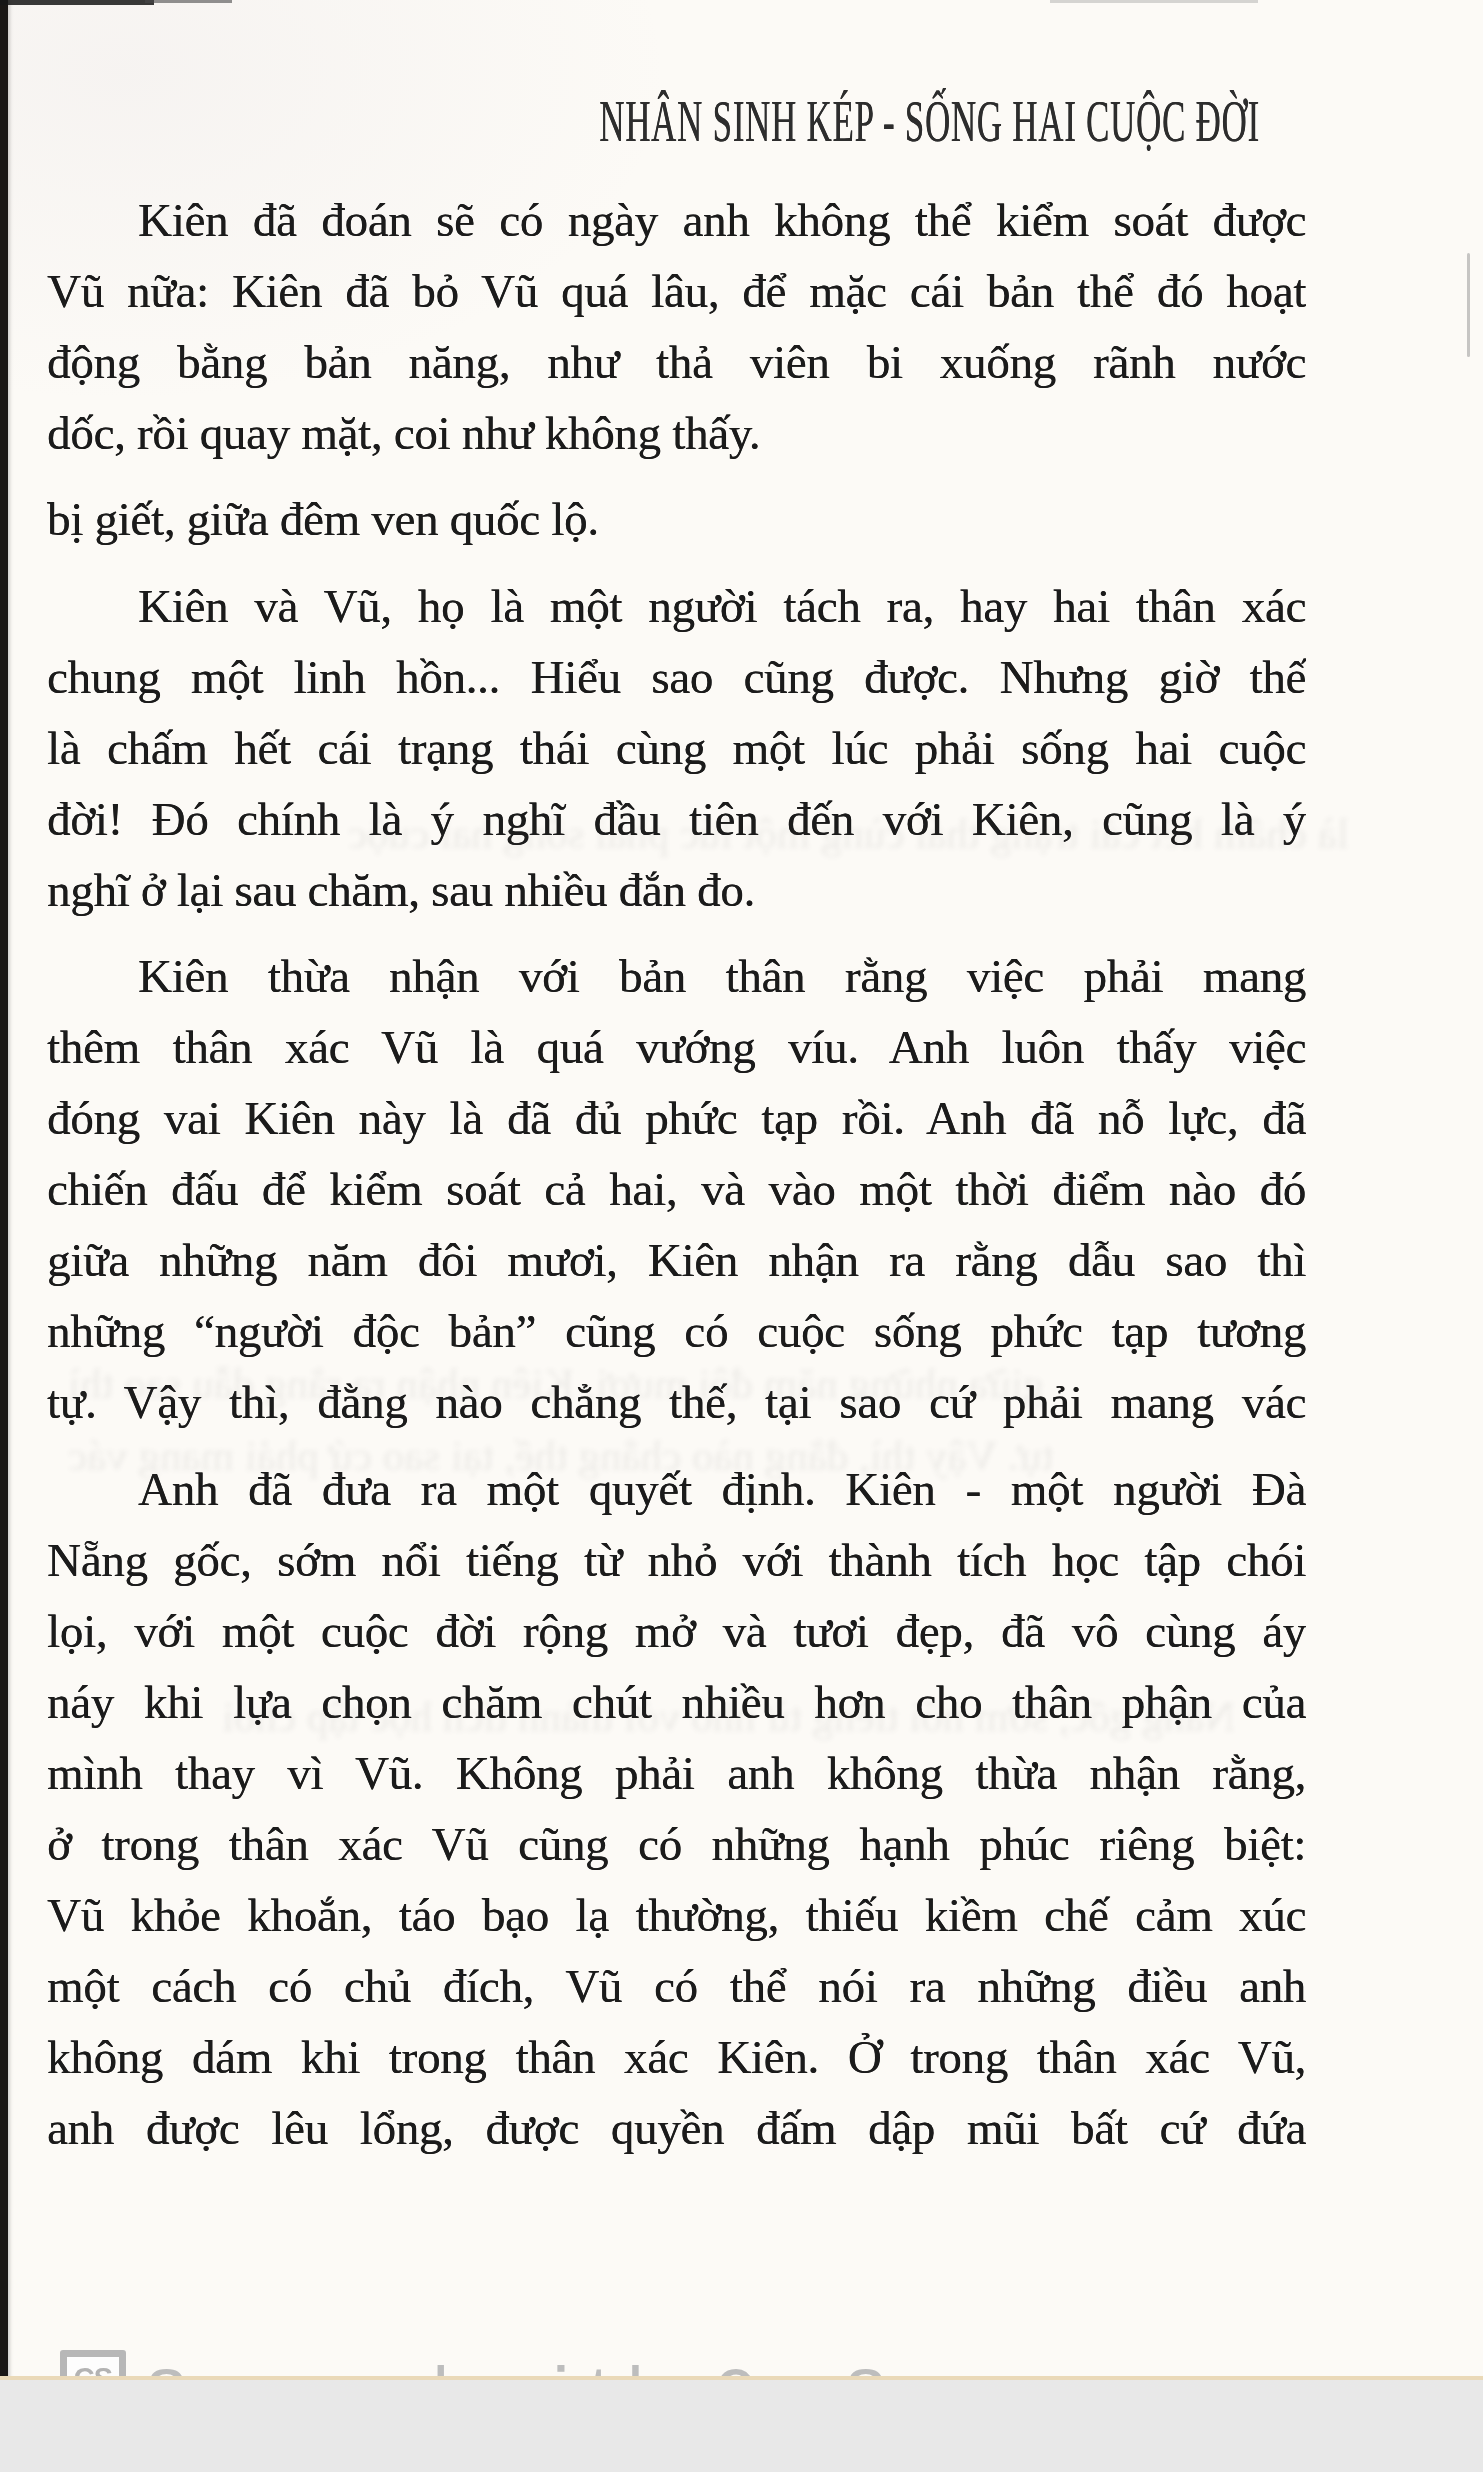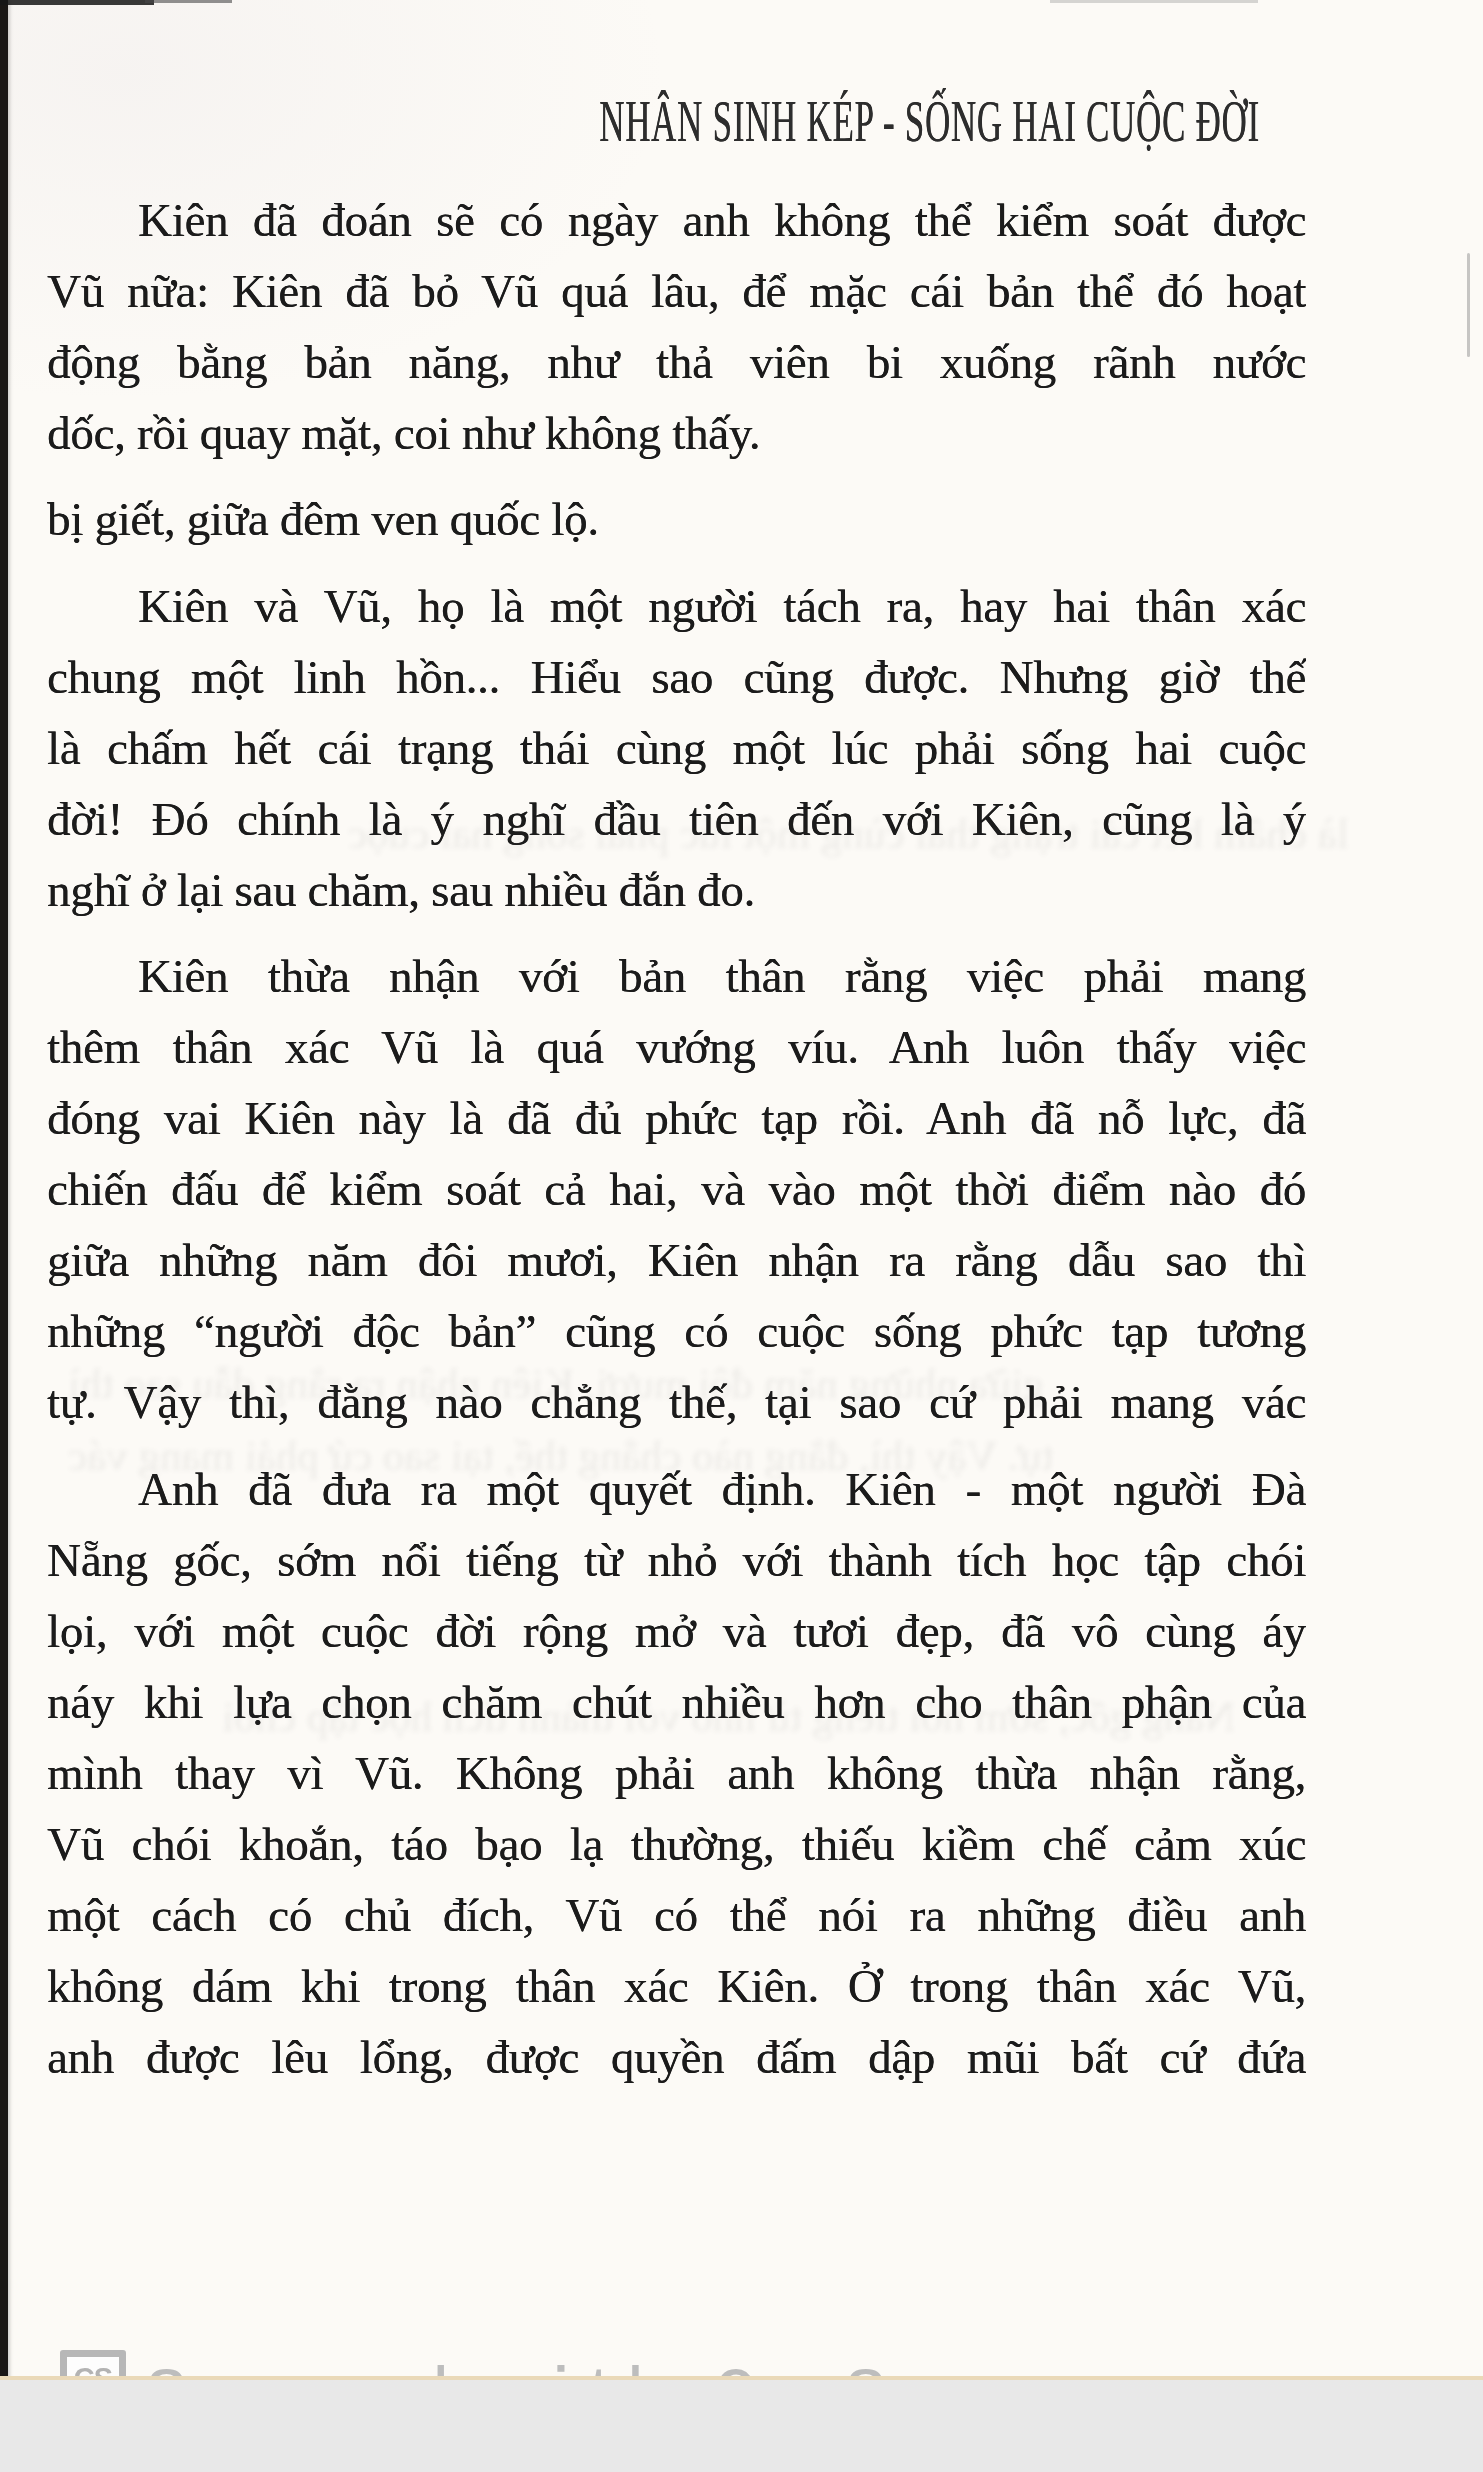--- a/index.html
+++ b/index.html
@@ -115,21 +115,22 @@
       <div class="line">giữa những năm đôi mươi, Kiên nhận ra rằng dẫu sao thì</div>
       <div class="line">những “người độc bản” cũng có cuộc sống phức tạp tương</div>
       <div class="line">tự. Vậy thì, đằng nào chẳng thế, tại sao cứ phải mang vác</div>
     </div>
     <div class="para">
       <div class="line first">Anh đã đưa ra một quyết định. Kiên - một người Đà</div>
       <div class="line">Nẵng gốc, sớm nổi tiếng từ nhỏ với thành tích học tập chói</div>
       <div class="line">lọi, với một cuộc đời rộng mở và tươi đẹp, đã vô cùng áy</div>
       <div class="line">náy khi lựa chọn chăm chút nhiều hơn cho thân phận của</div>
       <div class="line">mình thay vì Vũ. Không phải anh không thừa nhận rằng,</div>
-      <div class="line">Vũ chói khoắn, táo bạo lạ thường, thiếu kiềm chế cảm xúc</div>
+      <div class="line">ở trong thân xác Vũ cũng có những hạnh phúc riêng biệt:</div>
+      <div class="line">Vũ khỏe khoắn, táo bạo lạ thường, thiếu kiềm chế cảm xúc</div>
       <div class="line">một cách có chủ đích, Vũ có thể nói ra những điều anh</div>
       <div class="line">không dám khi trong thân xác Kiên. Ở trong thân xác Vũ,</div>
       <div class="line">anh được lêu lổng, được quyền đấm dập mũi bất cứ đứa</div>
     </div>
   </div>
 
   <div class="bleed bleed-1">là chấm hết cái trạng thái cùng một lúc phải sống hai cuộc</div>
   <div class="bleed bleed-2">giữa những năm đôi mươi, Kiên nhận ra rằng dẫu sao thì</div>
   <div class="bleed bleed-3">tự. Vậy thì, đằng nào chẳng thế, tại sao cứ phải mang vác</div>
   <div class="bleed bleed-4">Nẵng gốc, sớm nổi tiếng từ nhỏ với thành tích học tập chói</div>

